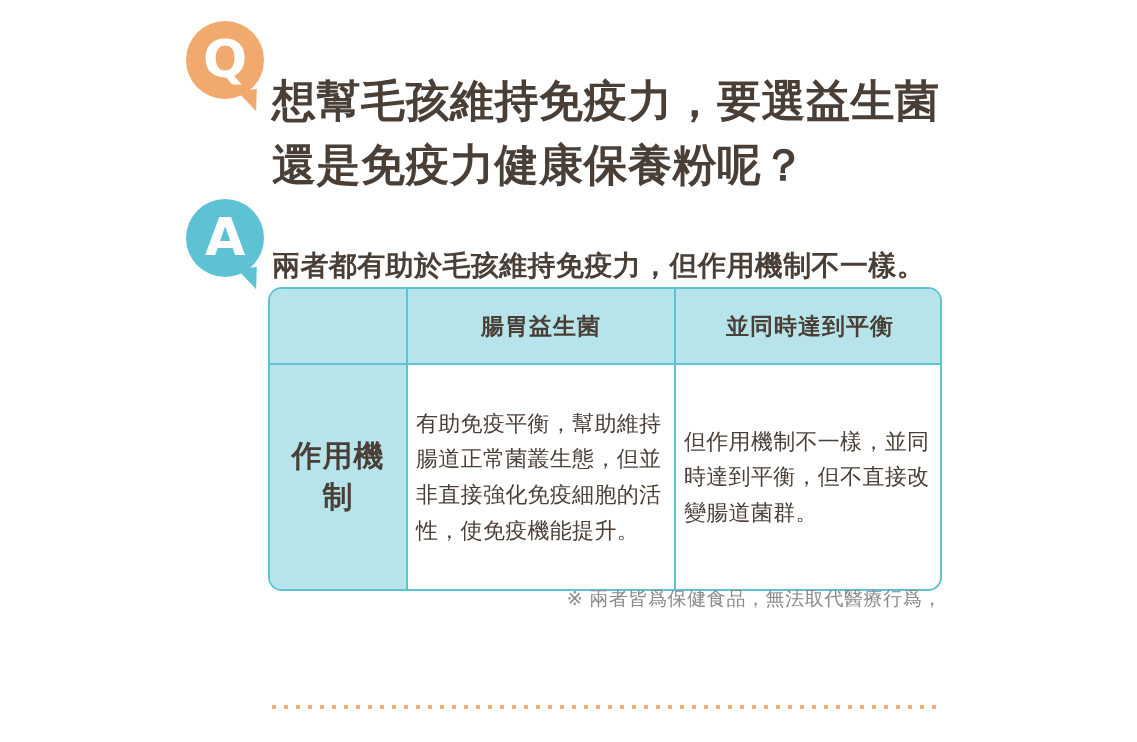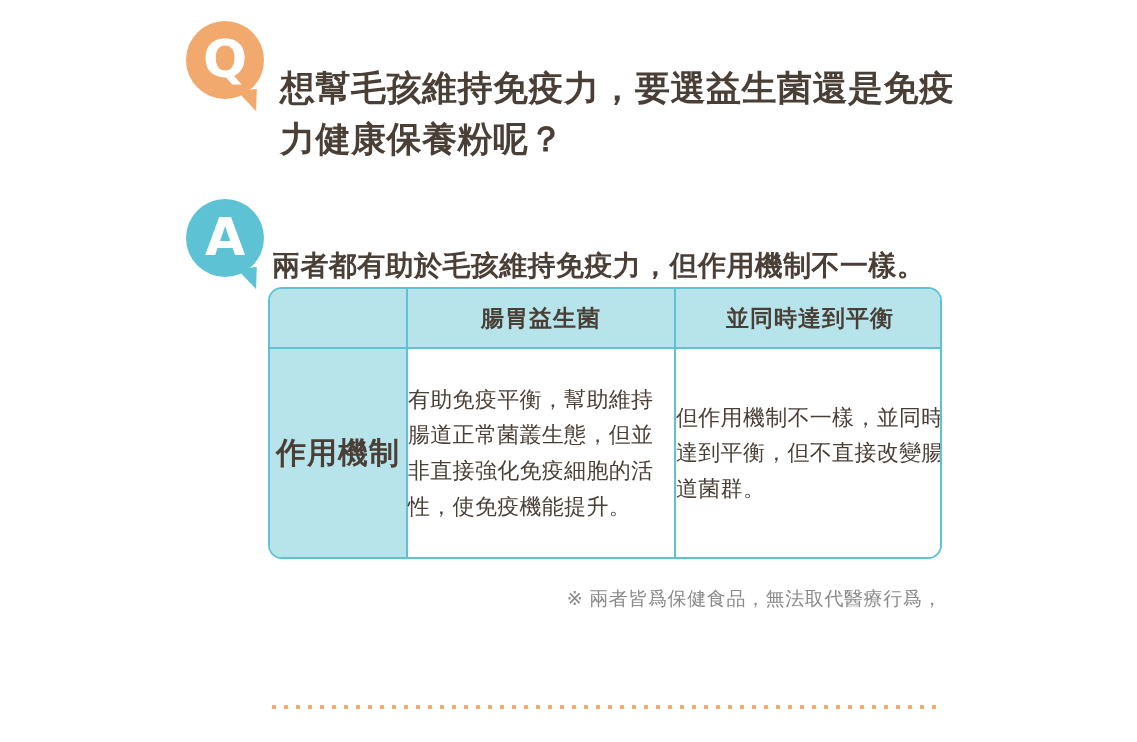--- a/index.html
+++ b/index.html
@@ -71,26 +71,25 @@
     color: #5dc3d4;
   }
   #a-bubble .bubble-glyph { color: #ffffff; }
 
   
   #question-title {
     position: absolute;
     left: 272px;
     top: 40px;
     width: 700px;
-    font-size: 35px;
+    font-size: 44px;
     font-weight: 700;
     line-height: 1.45;
     color: #4a3f37;
     letter-spacing: 0.5px;
-    margin-left: 8px;
   }
 
   
   #answer-lead {
     position: absolute;
     left: 272px;
     top: 218px;
     width: 700px;
     font-size: 28px;
     font-weight: 700;
@@ -117,21 +116,21 @@
     width: 100%;
     border-collapse: collapse;
     table-layout: fixed;
   }
   #comparison-table col.c-label { width: 137px; }
   #comparison-table col.c-a { width: 268px; }
   #comparison-table col.c-b { width: 269px; }
 
   #comparison-table th,
   #comparison-table td {
-    padding: 0;
+    padding: 8px;
     margin: 0;
     vertical-align: middle;
   }
 
   .th-blank {
     background: #b7e4ea;
     border-right: 2px solid #5dc3d4;
     border-bottom: 2px solid #5dc3d4;
   }
   .th-col {

